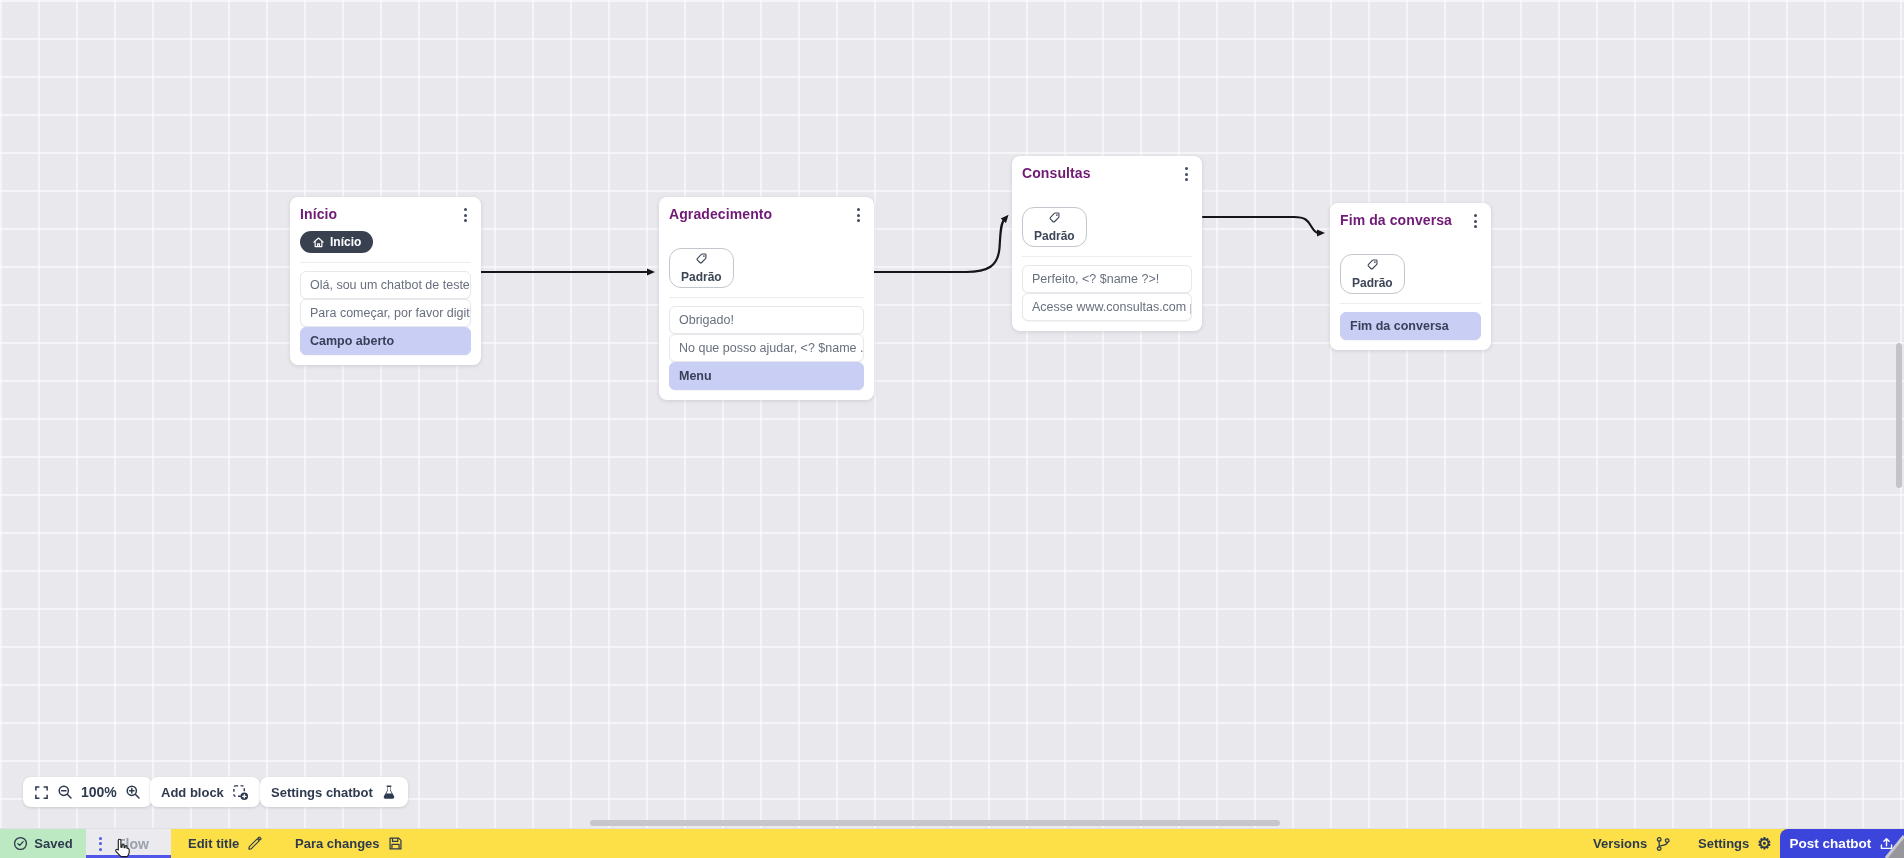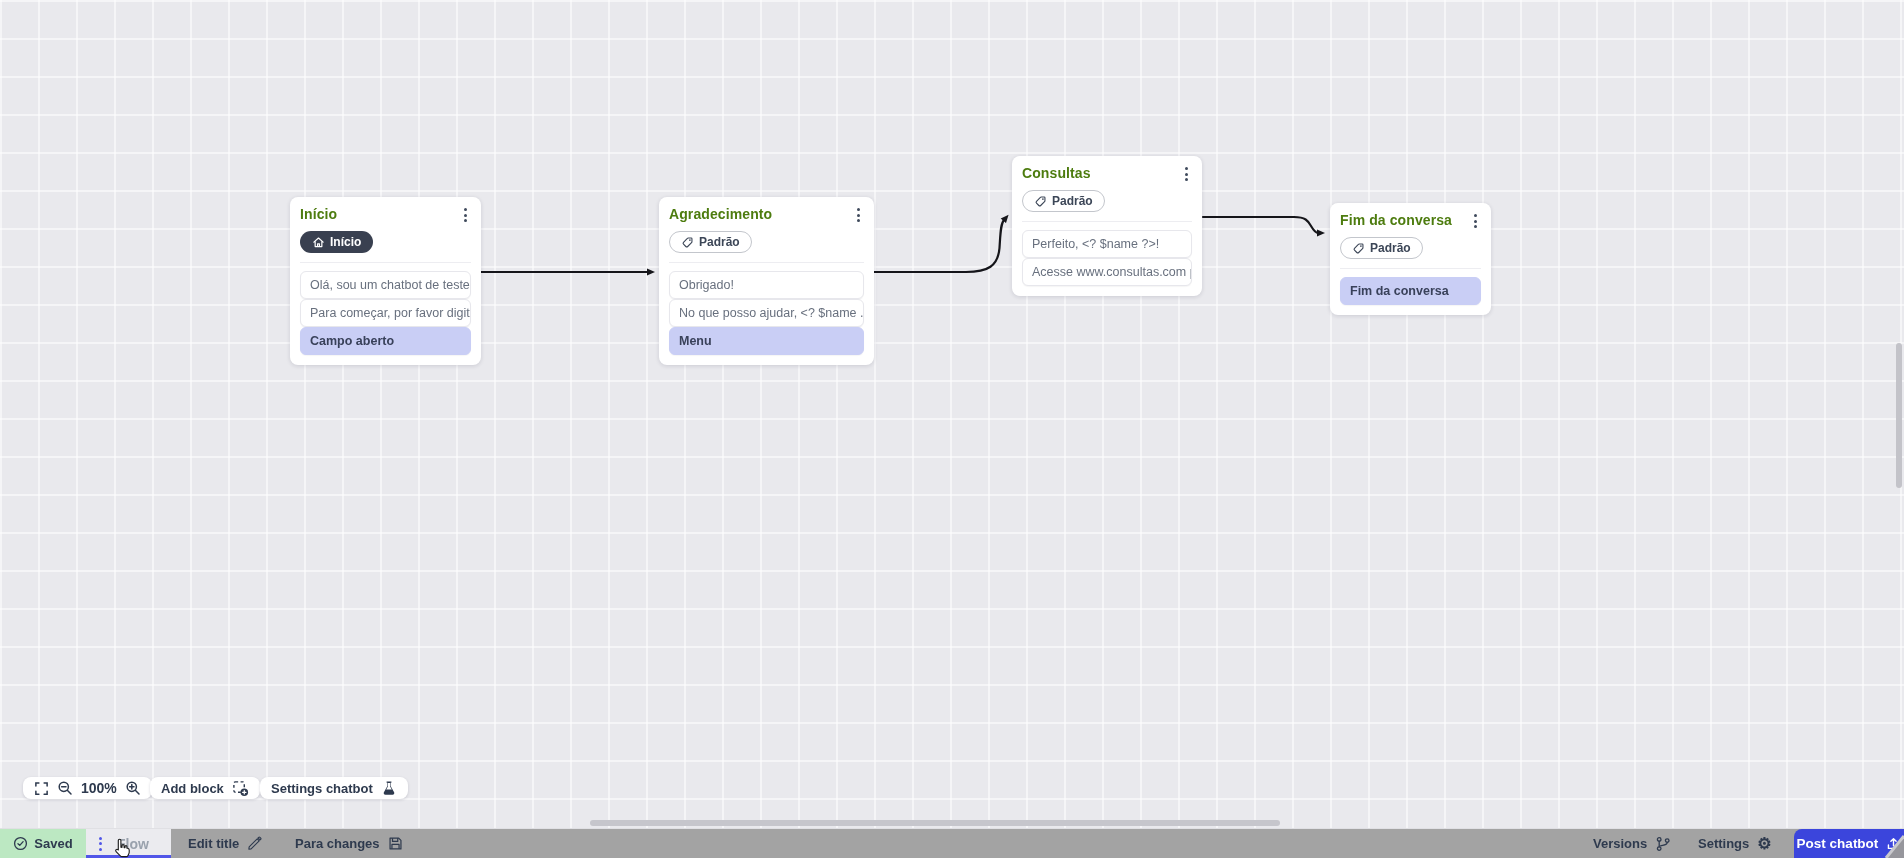--- a/index.html
+++ b/index.html
@@ -18,80 +18,80 @@
   .connectors { position:absolute; left:0; top:0; width:1904px; height:828px; pointer-events:none; }
 
   
   .node {
     position:absolute; background:#fff; border-radius:8px;
     box-shadow:0 1px 4px rgba(30,30,60,.14);
     padding:9px 10px 10px;
   }
   .node-header { border-bottom:1px solid #ededf1; padding-bottom:9px; }
   .node-title-row { display:flex; justify-content:space-between; align-items:flex-start; }
-  .node-title { font-size:14px; font-weight:700; color:#4d7c0f; letter-spacing:.1px; }
+  .node-title { font-size:14px; font-weight:700; color:#701a75; letter-spacing:.1px; }
   .kebab { display:flex; flex-direction:column; gap:2.5px; padding:2px 4px; cursor:pointer; }
   .kebab i { width:3px; height:3px; border-radius:50%; background:#3f4a5c; }
   .kebab.purple i { background:#5156e8; }
   .badge-dark {
     display:inline-flex; align-items:center; gap:5px; background:#394050; color:#fff;
     font-size:12px; font-weight:700; padding:4px 12px; border-radius:12px; margin-top:7px;
   }
   .badge-outline {
     display:inline-flex; align-items:center; gap:5px; background:#fff; border:1px solid #c3c6cc;
-    color:#3c4657; font-size:12px; font-weight:700; padding:3px 11px; border-radius:12px; margin-top:7px;
+    color:#3c4657; font-size:12px; font-weight:700; padding:3px 11px; border-radius:12px; margin-top:24px;flex-direction:column;
   }
   .node-body { padding-top:8px; display:flex; flex-direction:column; }
   .bubble {
     background:#fff; border:1px solid #e7e7ec; border-radius:6px; padding:5px 9px;
     font-size:12.5px; color:#68707e; line-height:16px; white-space:nowrap; overflow:hidden;
     box-shadow:0 1px 1px rgba(0,0,0,.04);
   }
   .bubble.input { background:#c9cef5; border-color:#c9cef5; color:#39415a; font-weight:700; }
 
   #node-inicio        { left:290px;  top:197px; width:191px; }
   #node-agradecimento { left:659px;  top:197px; width:215px; }
   #node-consultas     { left:1012px; top:156px; width:190px; }
   #node-fim           { left:1330px; top:203px; width:161px; }
 
   
   .tool-btn {
-    position:absolute; top:777px; height:22px; background:#fff; border-radius:8px;
+    position:absolute; top:777px; height:30px; background:#fff; border-radius:8px;
     box-shadow:0 1px 3px rgba(30,30,60,.16); display:flex; align-items:center; gap:8px;
     padding:0 11px; font-size:13px; font-weight:700; color:#2e3a4e; cursor:pointer;
   }
   #zoom-controls { left:23px; }
   #zoom-controls .pct { font-size:14px; }
   #add-block { left:150px; }
   #testing-chatbot { left:260px; }
   .tool-btn svg { display:block; }
 
   
   .hscroll { position:absolute; left:590px; top:820px; width:690px; height:6px; border-radius:3px; background:#c6c6cc; }
   .vscroll { position:absolute; left:1896px; top:343px; width:6px; height:145px; border-radius:3px; background:#c3c3c9; }
 
   
   .bottombar {
     position:absolute; left:0; bottom:0; width:1904px; height:30px;
-    background:#a3a3a3; border-top:1px solid #e0e0e4;
+    background:#fde047; border-top:1px solid #e0e0e4;
   }
   .bottombar .abs { position:absolute; top:0; bottom:0; display:flex; align-items:center; }
   .saved-chip { left:0; width:86px; justify-content:center; gap:6px; background:#bce8c2;
     font-size:13px; font-weight:700; color:#2e3a4e; }
   .flow-tab { left:86px; width:85px; gap:11px; padding:0 9px; background:#ebebef;
     box-shadow:inset 0 -3px 0 #5156e8; cursor:pointer; }
   .flow-label { font-size:14px; font-weight:600; color:#9aa2ad; }
   .bar-item { gap:8px; font-size:13px; font-weight:600; color:#2e3a4e; cursor:pointer;text-align:center; }
   #edit-title { left:188px; }
   #save-changes { left:295px; }
   #versions { left:1593px; }
   #settings { left:1698px; }
   #settings .gear-glyph { font-size:16px; line-height:16px; color:#2e3a4e; }
   .post-btn {
-    right:0; width:110px; justify-content:center; gap:8px; background:#3b45dc;
+    right:0; width:124px; justify-content:center; gap:8px; background:#3b45dc;
     color:#fff; font-size:13.5px; font-weight:700; border-radius:8px 0 0 0; cursor:pointer;
   }
   .corner-triangle { position:absolute; right:0; bottom:0; width:40px; height:34px; pointer-events:none; }
 
   .cursor-pointer-svg { position:absolute; left:112px; top:838px; z-index:50; pointer-events:none; }
 </style>
 </head>
 <body>
 
 <div class="canvas">

